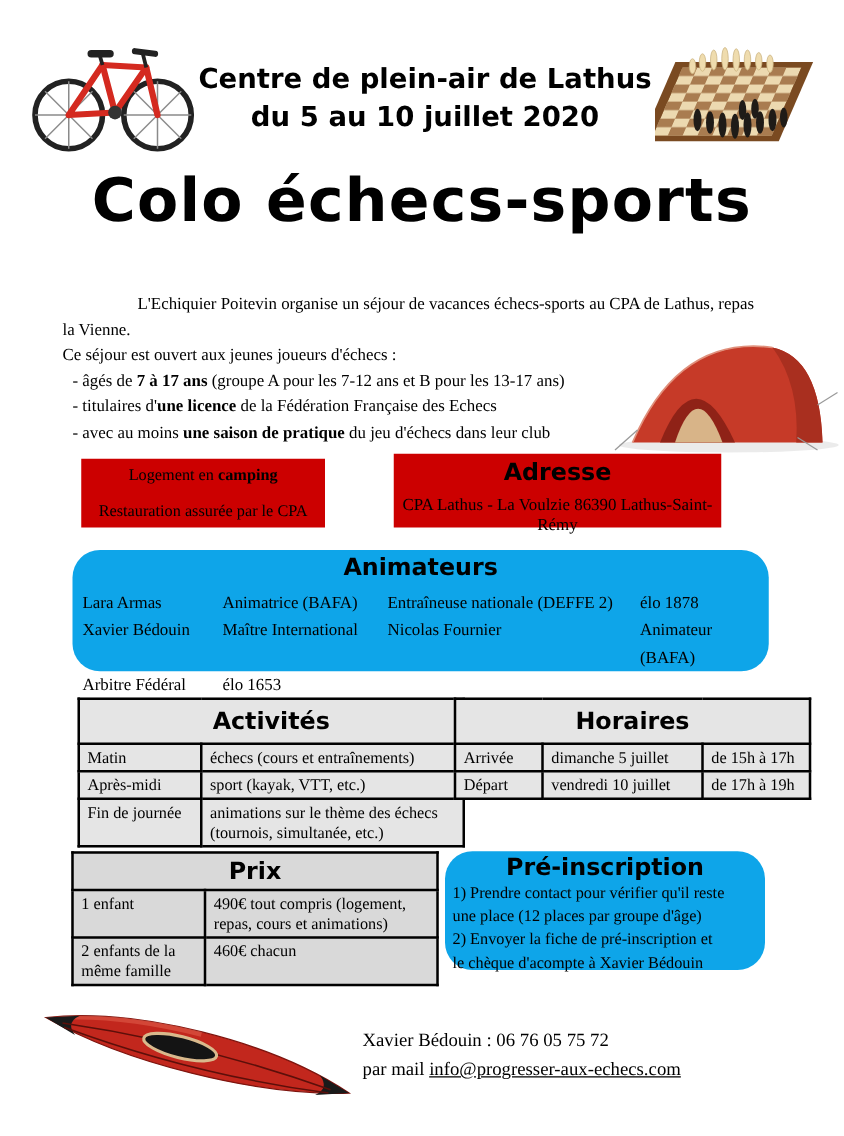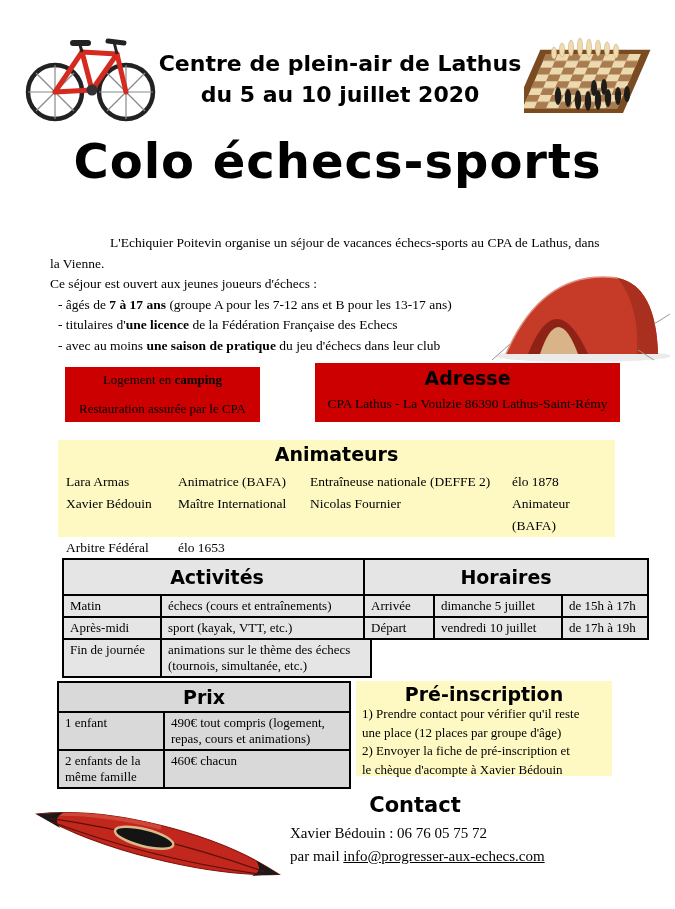--- a/index.html
+++ b/index.html
@@ -15,27 +15,27 @@
   
   .intro{left:50px;top:233px;width:580px;font-size:13.5px;line-height:20.5px;white-space:nowrap;}
   .intro .ind{padding-left:60px;}
   .intro b, .redbox b{font-weight:bold;}
 
   
   .redbox{background:#cc0000;color:#000;}
   .lodging{left:65px;top:367px;width:195px;height:55px;font-size:13px;
            display:flex;flex-direction:column;justify-content:space-between;
            padding:5px 6px;box-sizing:border-box;align-items:center;}
-  .addressbox{left:315px;top:363px;width:305px;height:59px;text-align:center;
+  .addressbox{left:315px;top:363px;width:262px;height:59px;text-align:center;
               box-sizing:border-box;padding-top:4px;}
   .addressbox .bt{font-size:19px;}
   .addressbox .btx{font-size:13.5px;margin-top:7px;}
 
   
-  .graybox{background:#fef9c3;}
+  .graybox{background:#0ea5e9;border-radius:22px;}
   .animateurs{left:58px;top:440px;width:557px;height:97px;box-sizing:border-box;padding-top:3px;}
   .animateurs .bt{text-align:center;font-size:19px;}
   .anim-grid{display:grid;grid-template-columns:112px 132px 202px 1fr;
              padding:6px 8px 0 8px;font-size:13.5px;line-height:22px;}
   .anim-grid .nm{font-weight:normal;}
 
   
   table.rt{border-collapse:collapse;background:#e5e5e5;font-size:13px;}
   table.rt th, table.rt td{border:2px solid #000;padding:2px 6px;text-align:left;
                            vertical-align:top;white-space:pre-line;}
@@ -144,21 +144,21 @@
           <ellipse cx="103" cy="70" rx="3" ry="8"></ellipse>
         <ellipse cx="70" cy="64" rx="3" ry="8"></ellipse>
           <ellipse cx="80" cy="63" rx="3" ry="8"></ellipse>
       </g>
     </svg>
   </div>
 
   <div class="abs main-title comic">Colo échecs-sports</div>
 
   <div class="abs intro">
-    <div class="ind">L'Echiquier Poitevin organise un séjour de vacances échecs-sports au CPA de Lathus, dans</div>
+    <div class="ind">L'Echiquier Poitevin organise un séjour de vacances échecs-sports au CPA de Lathus, repas</div>
     <div>la Vienne.</div>
     <div>Ce séjour est ouvert aux jeunes joueurs d'échecs :</div>
     <div style="padding-left:8px;">
       <span>- âgés de </span><b>7 à 17 ans</b><span> (groupe A pour les 7-12 ans et B pour les 13-17 ans)</span>
     </div>
     <div style="padding-left:8px;">
       <span>- titulaires d'</span><b>une licence</b><span> de la Fédération Française des Echecs</span>
     </div>
     <div style="padding-left:8px;">
       <span>- avec au moins </span><b>une saison de pratique</b><span> du jeu d'échecs dans leur club</span>
@@ -279,21 +279,20 @@
         <path d="M8,48 Q60,29 132,29 L132,33 Q62,33 14,49 Z" fill="#de5b4a" opacity="0.6"></path>
         <path d="M8,48 L34,40 Q24,48 34,56 Z" fill="#1a1a1a"></path>
         <path d="M258,48 L232,40 Q242,48 232,56 Z" fill="#1a1a1a"></path>
         <path d="M22,49 Q132,38 243,49" stroke="#5c0f0a" stroke-width="1.2" fill="none"></path>
         <path d="M24,52 Q132,64 242,52" stroke="#5c0f0a" stroke-width="1.2" fill="none"></path>
         <ellipse cx="118" cy="45" rx="30" ry="8.5" fill="#141414" stroke="#d9b98c" stroke-width="2.5"></ellipse>
       </g>
     </svg>
   </div>
 
-  <div class="abs contact-title comic">Contact</div>
   <div class="abs contact-lines">
     <div>Xavier Bédouin : 06 76 05 75 72</div>
     <div>
       <span>par mail </span><a href="#" class="mail">info@progresser-aux-echecs.com</a>
     </div>
   </div>
 
 </div>
 
 </body></html>

